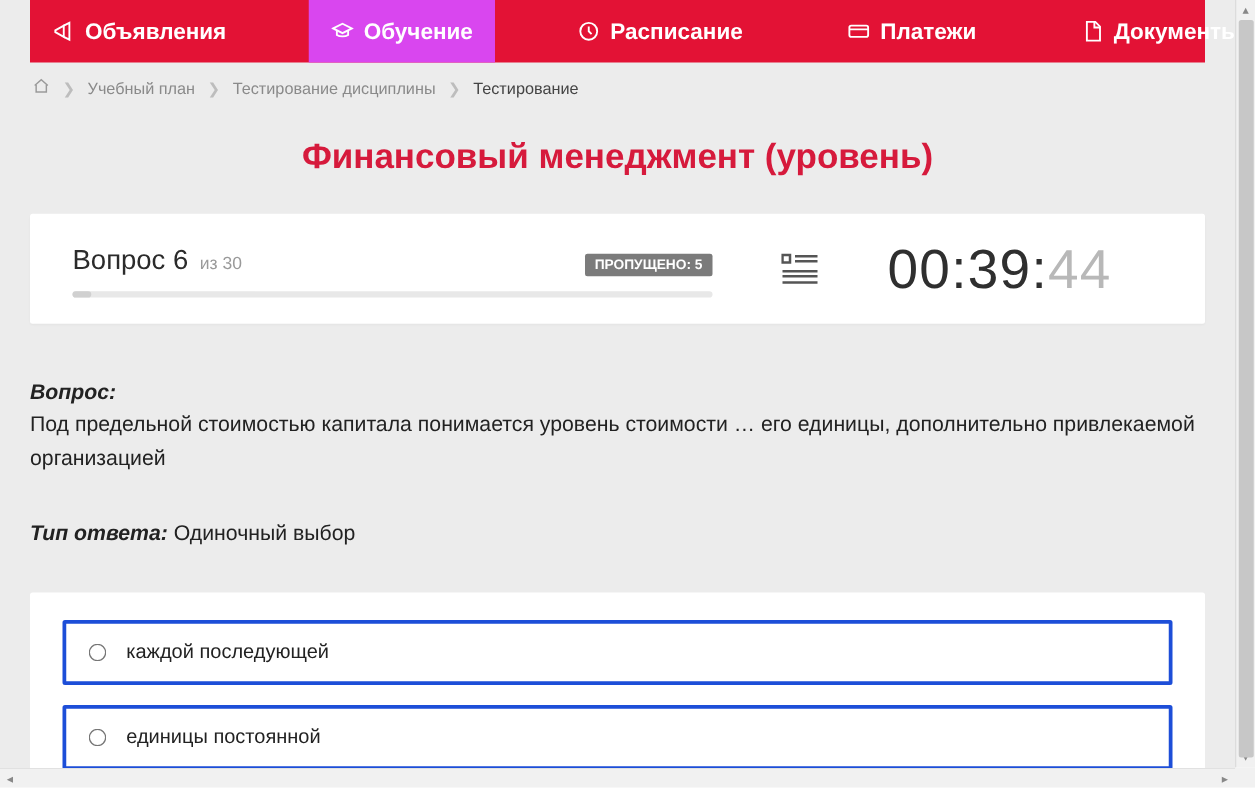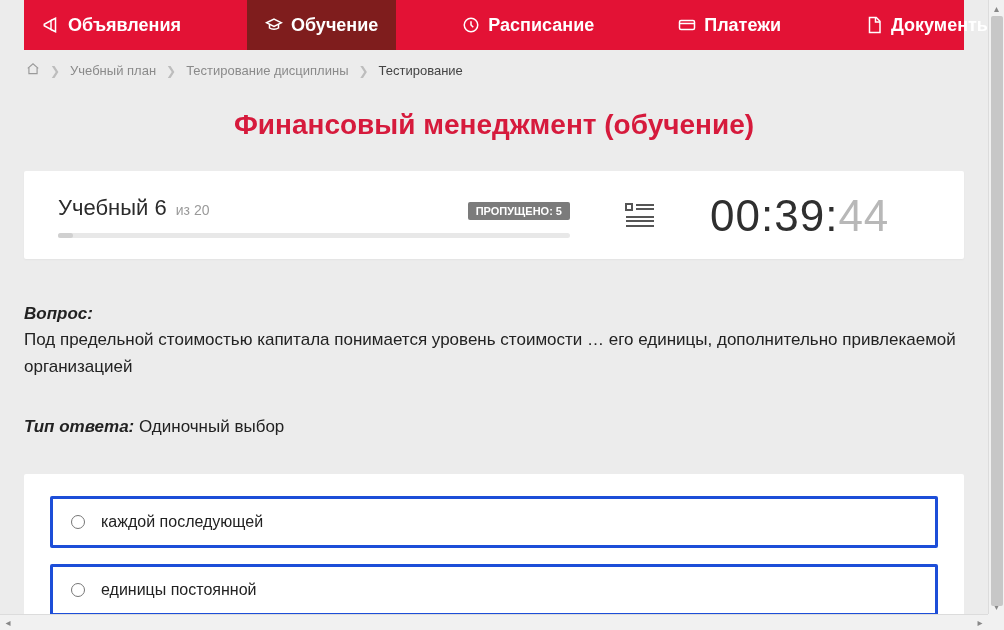--- a/index.html
+++ b/index.html
@@ -80,21 +80,21 @@
     align-items: center;
     gap: 8px;
     padding: 0 18px;
     color: #fff;
     font-size: 18px;
     font-weight: 600;
     cursor: pointer;
     white-space: nowrap;
   }
   .nav-item.active {
-    background: #7f1d1d;
+    background: #d946ef;
   }
   .nav-item .nav-icon {
     display: inline-flex;
     width: 18px; height: 18px;
     align-items: center; justify-content: center;
   }
   .nav-item .chev {
     font-size: 12px;
     margin-left: 4px;
     opacity: 0.9;
@@ -309,31 +309,31 @@
           </svg>
       </span>
       <span class="sep">❯</span>
       <span class="crumb">Учебный план</span>
       <span class="sep">❯</span>
       <span class="crumb">Тестирование дисциплины</span>
       <span class="sep">❯</span>
       <span class="crumb current">Тестирование</span>
     </div>
 
-    <h1 class="page-title">Финансовый менеджмент (обучение)</h1>
+    <h1 class="page-title">Финансовый менеджмент (уровень)</h1>
 
     <div class="info-card">
       <div class="qblock">
         <div class="qline">
           <div class="qtitle">
-            <span>Учебный</span>
+            <span>Вопрос</span>
             <span>6</span>
             <span class="of">
               <span>из</span>
-              <span>20</span>
+              <span>30</span>
             </span>
           </div>
           <div class="badge">ПРОПУЩЕНО: 5</div>
         </div>
         <div class="progress">
           <div class="fill" style="width:3%"></div>
         </div>
       </div>
       <div class="list-icon">
         <svg width="30" height="28" viewBox="0 0 30 28" fill="none" stroke="#555" stroke-width="2">

